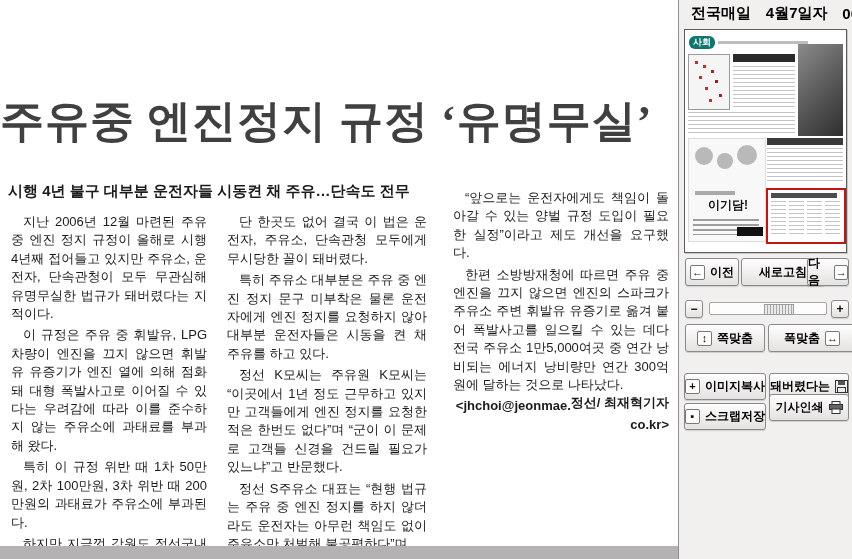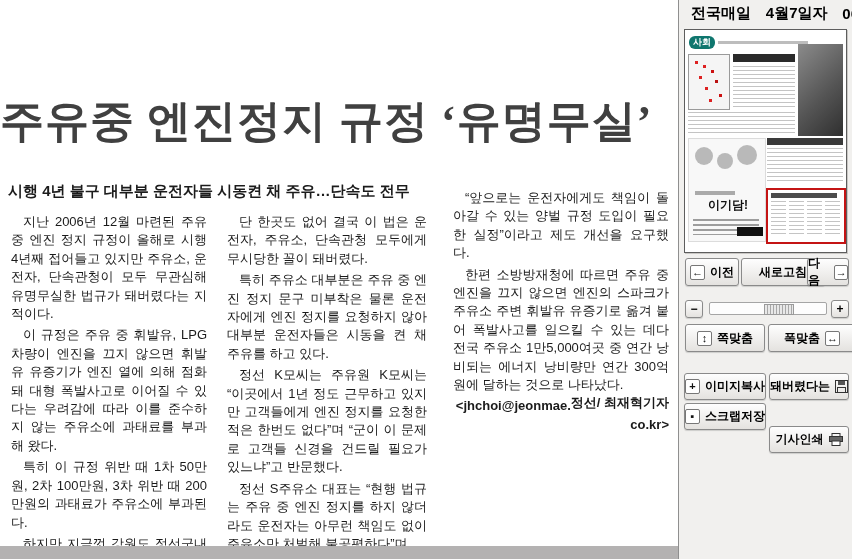--- a/index.html
+++ b/index.html
@@ -80,21 +80,21 @@
                 background:#fdfdfd;border:1px solid #a5a5a5;border-radius:2px;}
   #slider-handle{position:absolute;left:54px;top:1px;width:28px;height:9px;border:1px solid #9a9a9a;
                  background:repeating-linear-gradient(to right,#e8e8e8 0 2px,#a8a8a8 2px 3px);}
   #btn-zoomin{left:152px;top:300px;width:18px;height:18px;}
 
   #btn-fitpage{left:6px;top:324px;width:80px;}
   #btn-fitwidth{left:89px;top:324px;width:88px;}
   #btn-imgcopy{left:5px;top:373px;width:82px;height:27px;}
   #btn-imgsave{left:90px;top:373px;width:80px;height:27px;}
   #btn-scrap{left:5px;top:403px;width:82px;height:27px;}
-  #btn-print{left:90px;top:426px;width:80px;height:27px;}
+  #btn-print{left:90px;top:394px;width:80px;height:27px;}
 </style>
 </head>
 <body>
 
 <div id="screen">
 
   <div id="article">
     <div class="headline">주유중 엔진정지 규정 ‘유명무실’</div>
     <div class="subheadline">시행 4년 불구 대부분 운전자들 시동켠 채 주유…단속도 전무</div>
 

